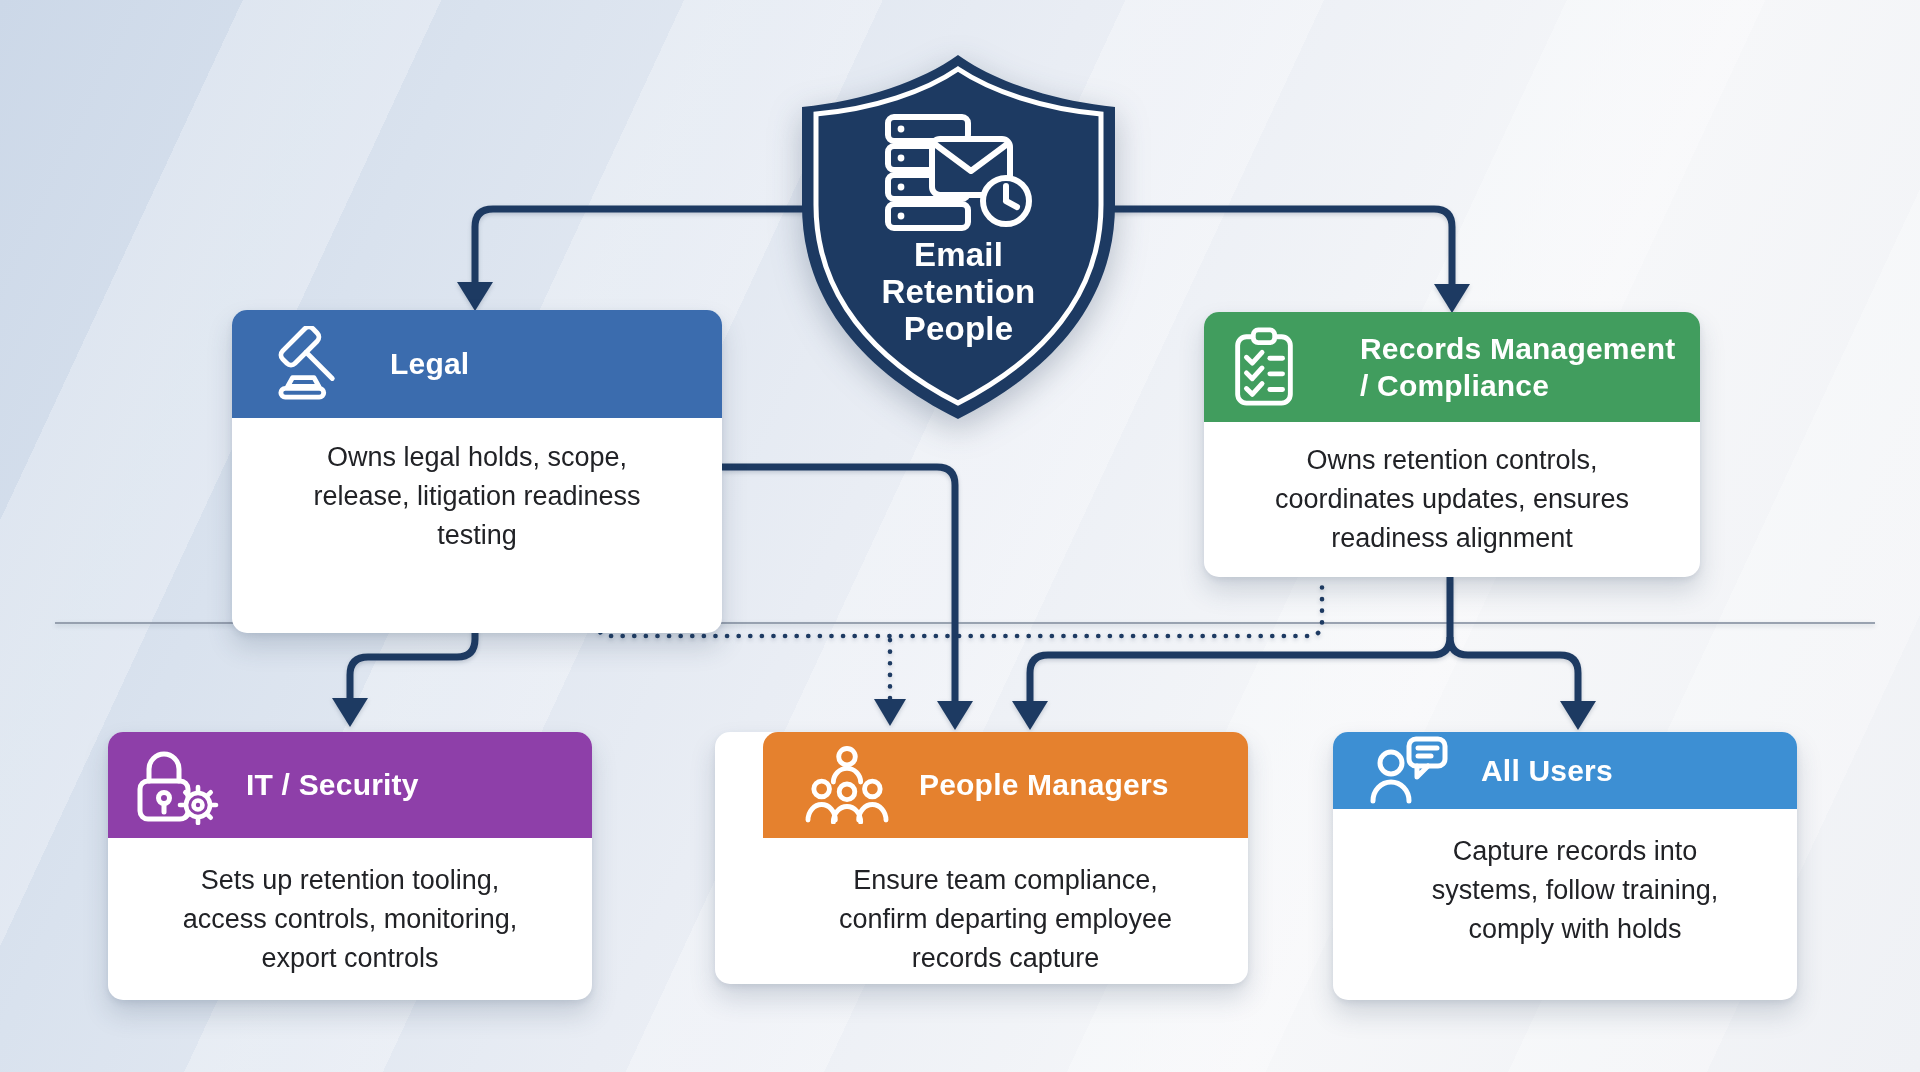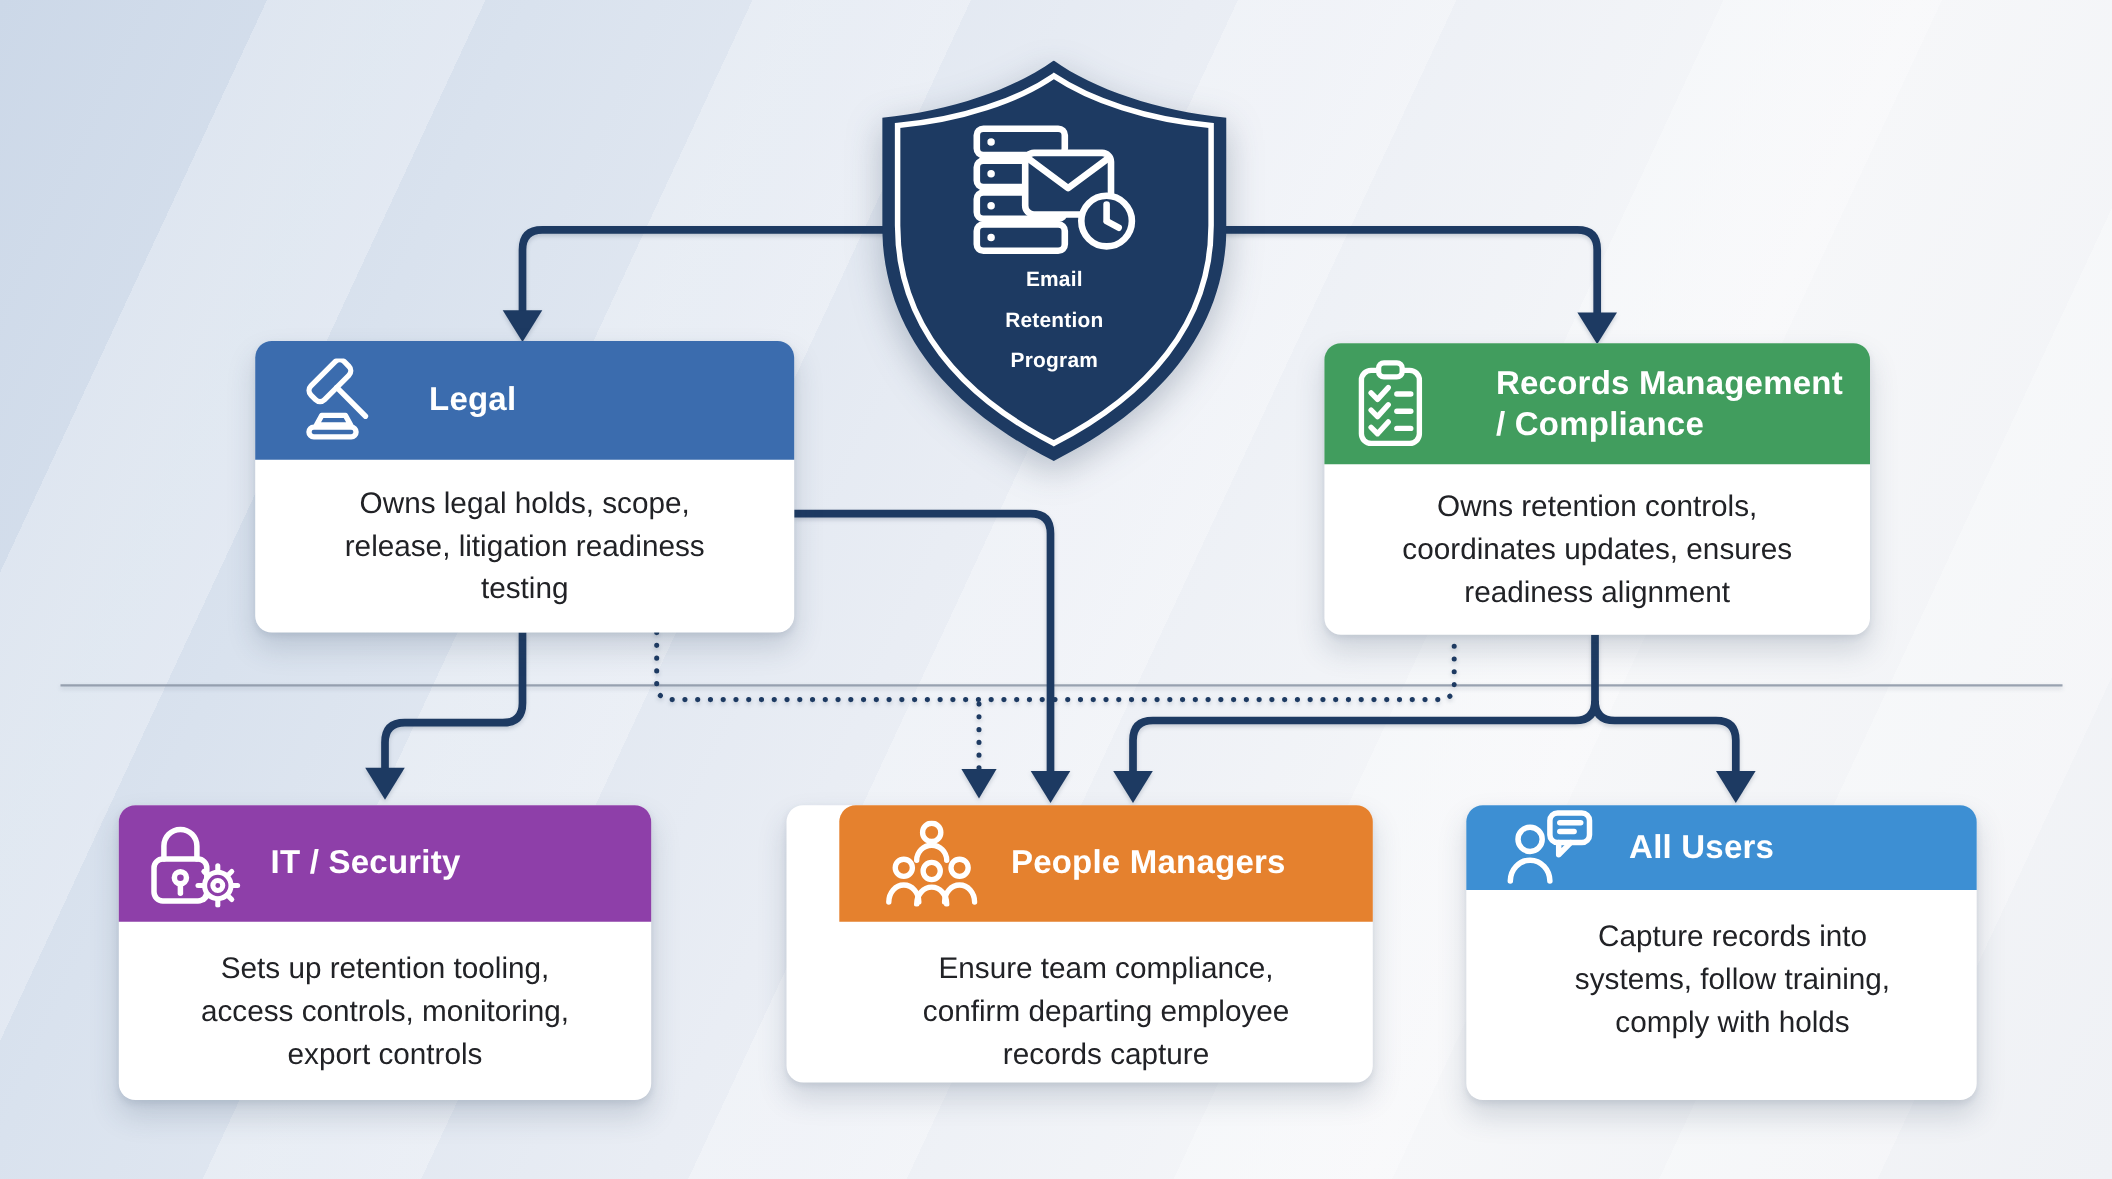--- a/index.html
+++ b/index.html
@@ -19,34 +19,34 @@
   .divider{stroke:var(--divider-gray);stroke-width:2;opacity:.85;}
 
   
   .shield{position:absolute;left:802px;top:55px;width:313px;height:365px;filter:drop-shadow(0 10px 16px rgba(30,50,80,.28));}
   .shield>svg{position:absolute;inset:0;}
   .shield-fill{fill:var(--navy);}
   .shield-inner{fill:none;stroke:#fff;stroke-width:5;}
   .sicon{stroke:#fff;stroke-width:6;fill:none;stroke-linecap:round;stroke-linejoin:round;}
   .fill-navy{fill:var(--navy);}
   .dotw{fill:#fff;stroke:none;}
-  .shield-text{position:absolute;left:0;right:0;top:181px;text-align:center;color:#fff;font-weight:700;font-size:19px;line-height:37px;letter-spacing:.2px;}
+  .shield-text{position:absolute;left:0;right:0;top:181px;text-align:center;color:#fff;font-weight:700;font-size:33px;line-height:37px;letter-spacing:.2px;}
   .shield-text span{display:block;}
 
   
   .role-box{position:absolute;border-radius:15px;background:#fff;
     box-shadow:0 14px 26px rgba(45,65,95,.18),0 3px 6px rgba(45,65,95,.10);}
   .box-header{display:flex;align-items:center;border-radius:15px 15px 0 0;}
   .box-title{color:#fff;font-size:30px;font-weight:700;letter-spacing:.2px;}
   .box-title .tline{display:block;line-height:37px;margin-left:32px;}
   .box-body{display:flex;flex-direction:column;align-items:center;justify-content:center;text-align:center;
     font-size:27px;line-height:39px;color:var(--text-dark);}
   .hicon{stroke:#fff;fill:none;stroke-width:5;stroke-linecap:round;stroke-linejoin:round;flex:0 0 auto;}
 
-  .legal{left:232px;top:310px;width:490px;height:265px;}
+  .legal{left:232px;top:310px;width:490px;height:323px;}
   .legal .box-header{height:108px;background:var(--legal-blue);padding-left:44px;gap:40px;}
   .legal .box-body{height:157px;}
 
   .records{left:1204px;top:312px;width:496px;height:265px;}
   .records .box-header{height:110px;background:var(--records-green);padding-left:29px;gap:33px;}
   .records .box-body{height:155px;}
   .records .tab{fill:var(--records-green);}
 
   .it{left:108px;top:732px;width:484px;height:268px;}
   .it .box-header{height:106px;background:var(--security-purple);padding-left:16px;gap:26px;}
@@ -108,21 +108,21 @@
         <circle class="dotw" cx="13" cy="99" r="3.4"></circle>
         <rect class="fill-navy" x="44" y="22" width="78" height="56" rx="8"></rect>
         <path d="M48,28 L83,54 L118,28"></path>
         <circle class="fill-navy" cx="118" cy="84" r="23"></circle>
         <path d="M118,84 V69 M118,84 l11,6"></path>
       </g>
     </svg>
     <div class="shield-text">
       <span>Email</span>
       <span>Retention</span>
-      <span>Program</span>
+      <span>People</span>
     </div>
   </div>
 
   <div class="role-box legal">
     <div class="box-header">
       <svg class="hicon" width="74" height="76" viewBox="0 0 76 78">
         <g transform="rotate(-45 38 34)">
           <rect x="16" y="6" width="44" height="18" rx="6"></rect>
           <line x1="38" y1="24" x2="38" y2="62"></line>
         </g>

